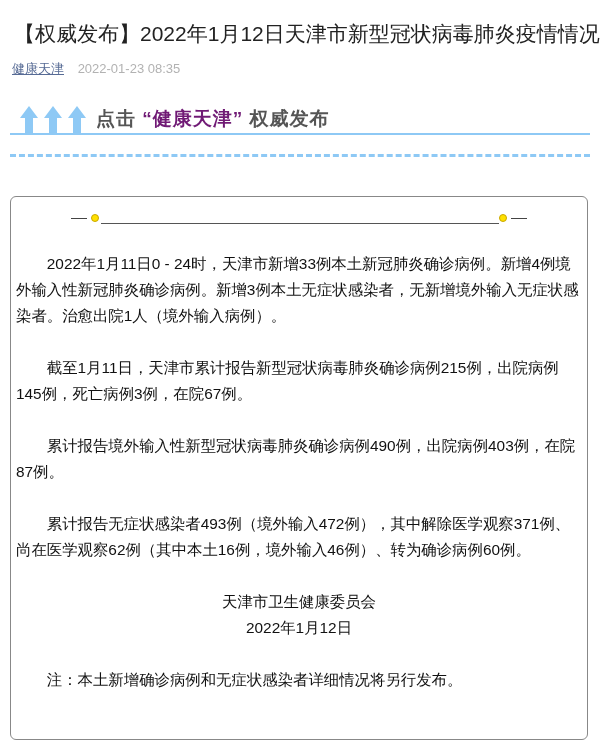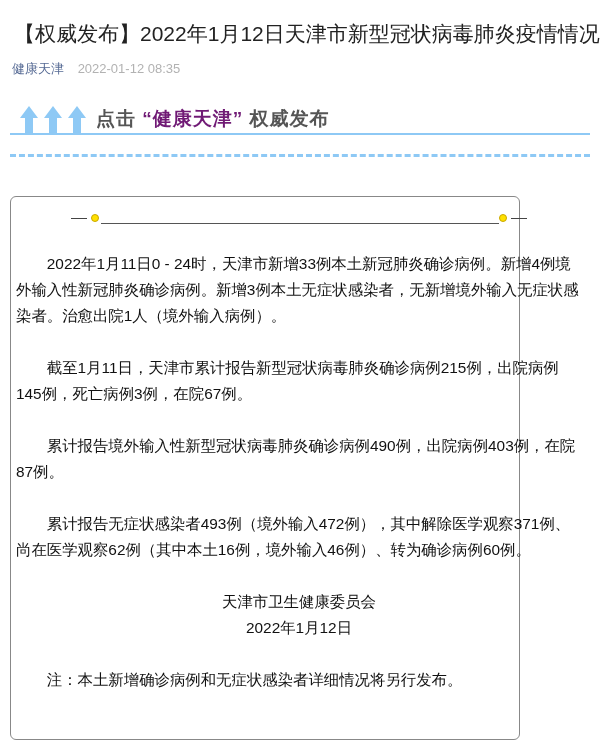--- a/index.html
+++ b/index.html
@@ -1,56 +1,56 @@
 <!DOCTYPE html>
 <html><head>
   <meta charset="utf-8">
   <style>
     html, body { margin: 0; padding: 0; background: #ffffff; }
     body { width: 600px; height: 745px; position: relative; overflow: hidden;
            font-family: "Liberation Sans", "DejaVu Sans", sans-serif; color: #222; }
     .title { position: absolute; left: 14px; top: 20px; font-size: 21px; color: #222;
              letter-spacing: 0px; white-space: nowrap; }
     .meta { position: absolute; left: 12px; top: 60px; font-size: 13px; white-space: nowrap; }
-    .meta .author { color: #576b95; margin-right: 10px; }
+    .meta .author { color: #576b95; margin-right: 10px; text-decoration: underline; }
     .meta .time { color: #b2b2b2; }
     .follow-banner { position: absolute; left: 10px; top: 100px; width: 580px; height: 70px; }
     .follow-banner .arrows { position: absolute; left: 10px; top: 6px; display: flex; gap: 6px; }
     .arrow { width: 18px; height: 28px; position: relative; }
     .arrow .head { position: absolute; left: 0; top: 0; width: 0; height: 0;
                    border-left: 9px solid transparent; border-right: 9px solid transparent;
                    border-bottom: 12px solid #8ec9f5; }
     .arrow .shaft { position: absolute; left: 5px; top: 12px; width: 8px; height: 16px; background: #8ec9f5; }
     .follow-text { position: absolute; left: 86px; top: 6px; font-size: 19px; font-weight: bold;
                    color: #555; white-space: nowrap; letter-spacing: 1px; }
     .follow-text .hl { color: #701a75; }
     .solid-line { position: absolute; left: 0; top: 33px; width: 580px; height: 2px; background: #8ec9f5; }
     .dashed-line { position: absolute; left: 0; top: 54px; width: 580px; height: 0;
                    border-top: 3px dashed #8ec9f5; }
-    .card { position: absolute; left: 10px; top: 196px; width: 510px; height: 544px;
+    .card { position: absolute; left: 10px; top: 196px; width: 578px; height: 544px;
             border: 1px solid #888; border-radius: 6px; box-sizing: border-box; }
     .deco { position: absolute; left: 60px; top: 14px; width: 460px; height: 16px; }
     .deco .dash { position: absolute; top: 7px; width: 16px; height: 1px; background: #444; }
     .deco .dot { position: absolute; top: 3px; width: 8px; height: 8px; border-radius: 50%;
                  background: #ffe000; border: 1px solid #c9a800; box-sizing: border-box; }
     .deco .under { position: absolute; top: 12px; height: 1px; background: #555; }
     .body-text { position: absolute; left: 5px; top: 54px; width: 568px; font-size: 15.4px;
                  line-height: 26px; color: #111; }
     .body-text p { margin: 0 0 26px 0; text-indent: 2em; }
     .body-text p.sign { text-align: center; text-indent: 0; margin: 0; padding-right: 2px; }
     .body-text p.note { margin-top: 26px; }
   </style>
 </head>
 <body>
 
 <div class="title">【权威发布】2022年1月12日天津市新型冠状病毒肺炎疫情情况</div>
 
 <div class="meta">
   <span class="author">健康天津</span>
-  <span class="time">2022-01-12 08:35</span>
+  <span class="time">2022-01-23 08:35</span>
 </div>
 
 <div class="follow-banner">
   <div class="arrows">
     <div class="arrow">
         <div class="head"></div>
         <div class="shaft"></div>
       </div>
     <div class="arrow">
         <div class="head"></div>

